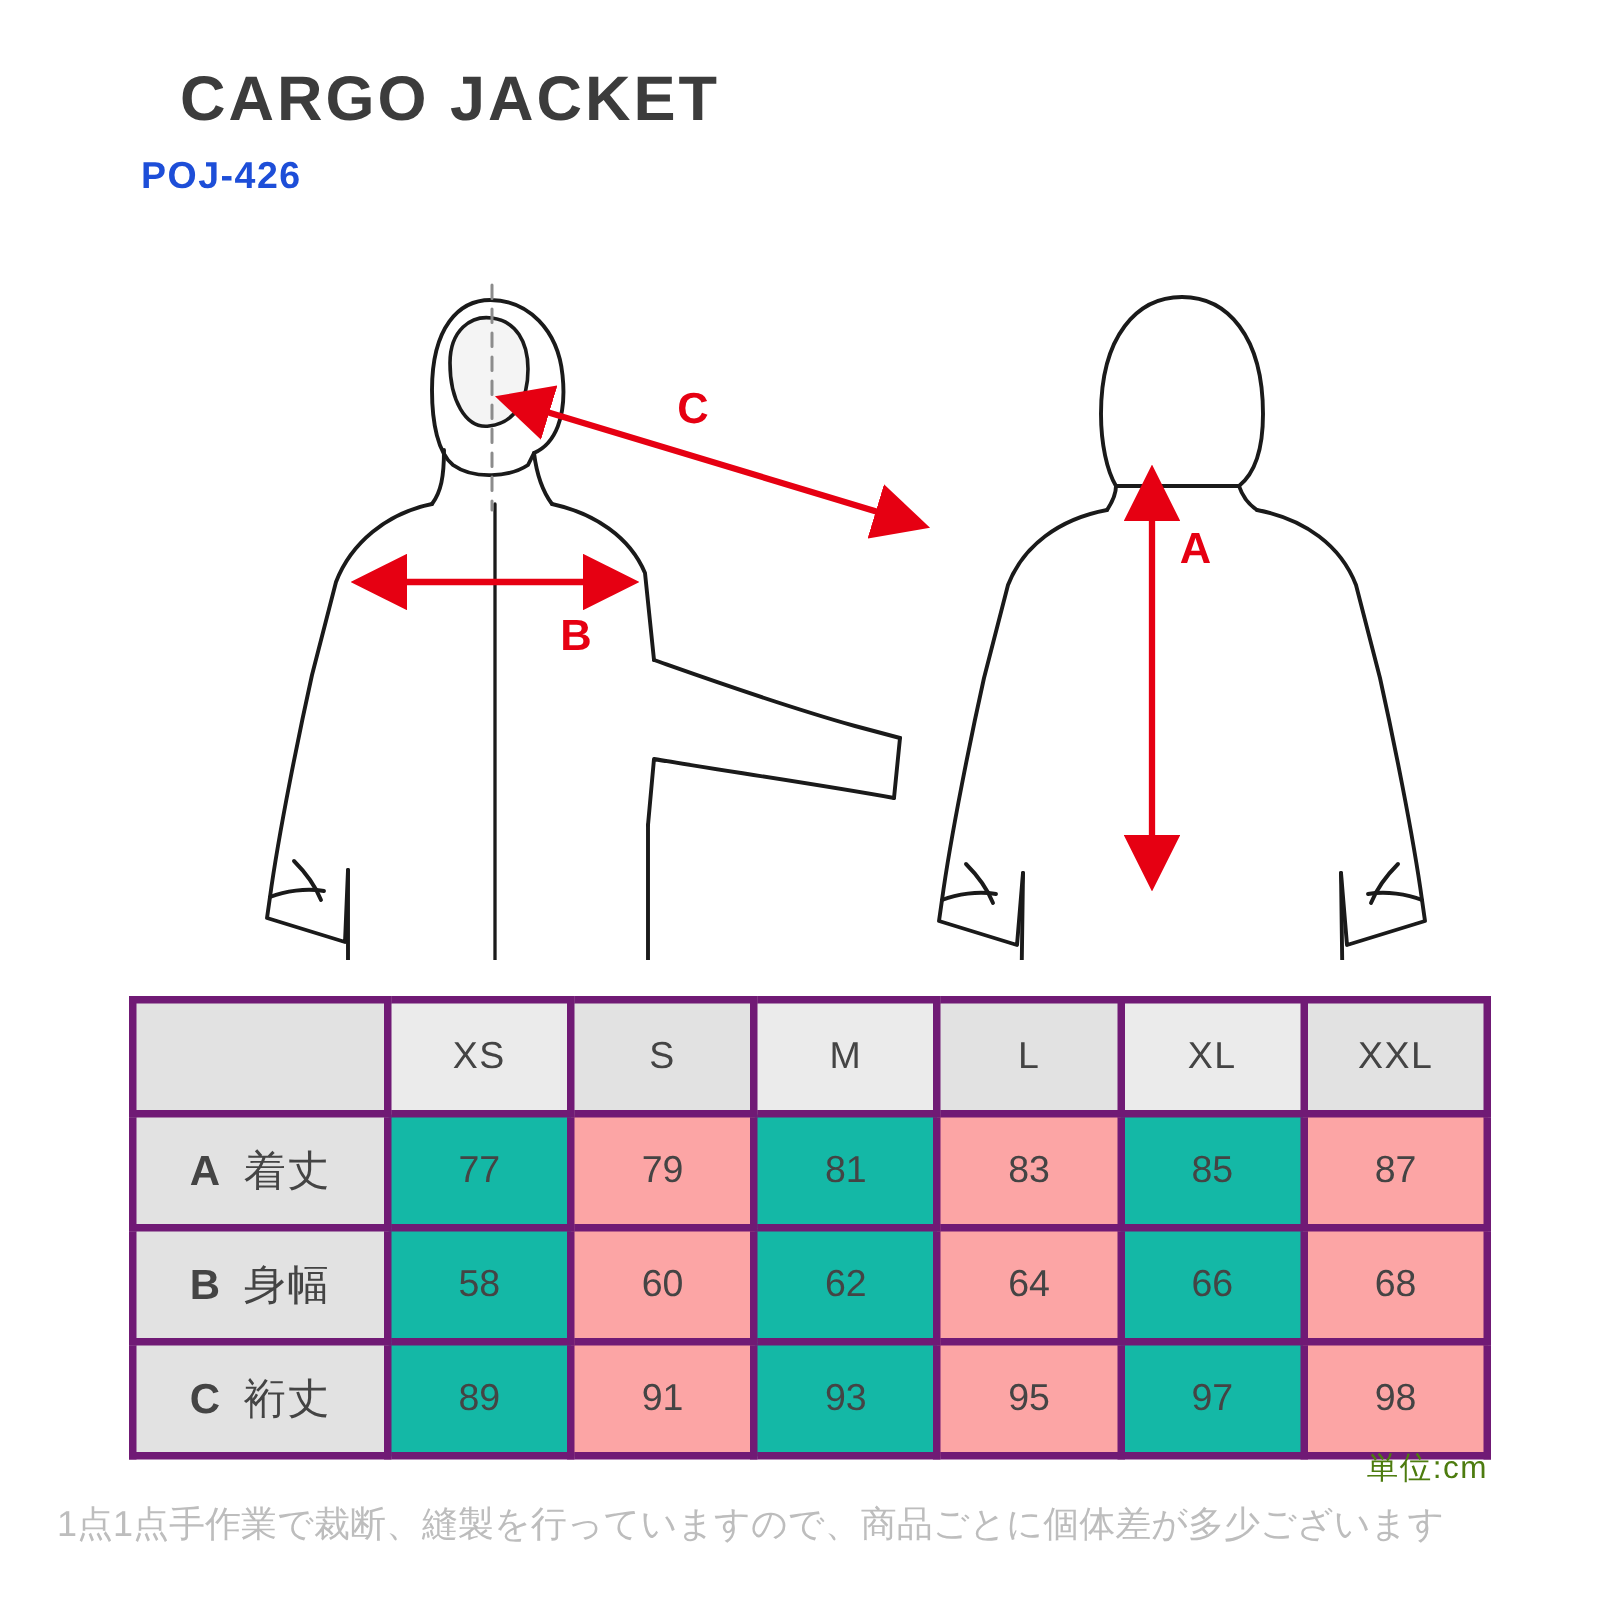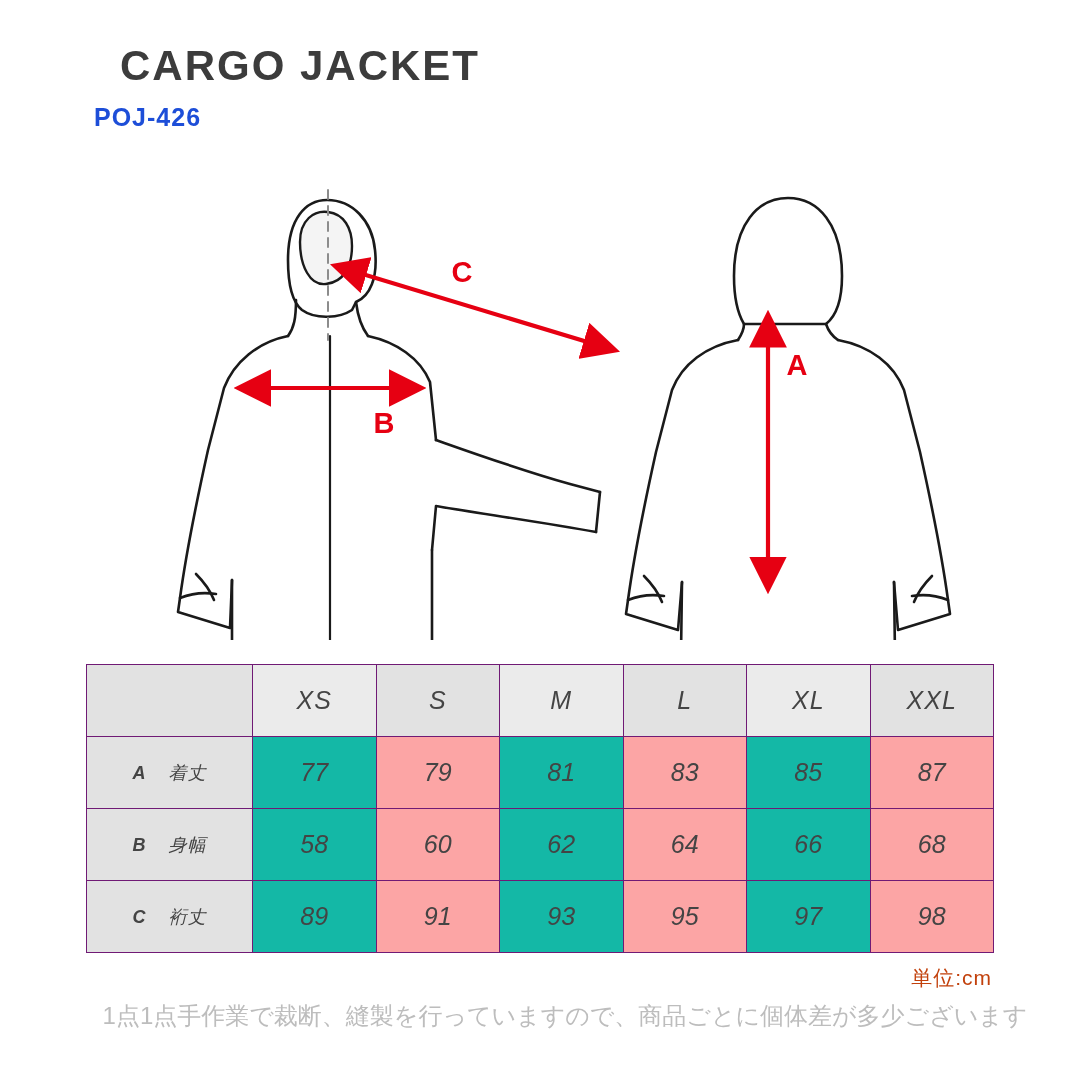--- a/index.html
+++ b/index.html
@@ -53,32 +53,31 @@
   
   .size-table {
     position: absolute;
     left: 86px;
     top: 664px;
     width: 908px;
     border-collapse: collapse;
     table-layout: fixed;
   }
   .size-table td, .size-table th {
-    border: 1px solid #701a75;
+    border: 5px solid #701a75;
     height: 71px;
     text-align: center;
     font-size: 25px;
     font-weight: 400;
     color: #444444;
     padding: 0;
-    font-style: italic;
   }
   .size-table .rowhead {
     width: 165px;
-    font-size: 18px;
+    font-size: 28px;
     text-align: center;
     letter-spacing: 1px;
   }
   .size-table .rowhead .code {
     display: inline-block;
     width: 24px;
     text-align: left;
     font-weight: 700;
   }
   .size-table .rowhead .jp {
@@ -90,29 +89,29 @@
   .shade-light { background: #fca5a5; }
   .shade-white { background: #14b8a6; }
   .hdr-cell { font-size: 26px; color: #3f3f3f; letter-spacing: 1px; }
 
   
   .unit-note {
     position: absolute;
     right: 88px;
     top: 964px;
     font-size: 21px;
-    color: #c2410c;
+    color: #4d7c0f;
     letter-spacing: 1px;
   }
   .disclaimer {
     position: absolute;
-    left: 12px;
+    left: 0;
     right: 0;
     top: 1000px;
-    text-align: center;
+    text-align: left;
     font-size: 24px;
     color: #bdbdbd;
     letter-spacing: 0px;
     padding-left: 38px;
   }
   svg text {
     font-family: "Liberation Sans", sans-serif;
   }
 </style>
 </head>

